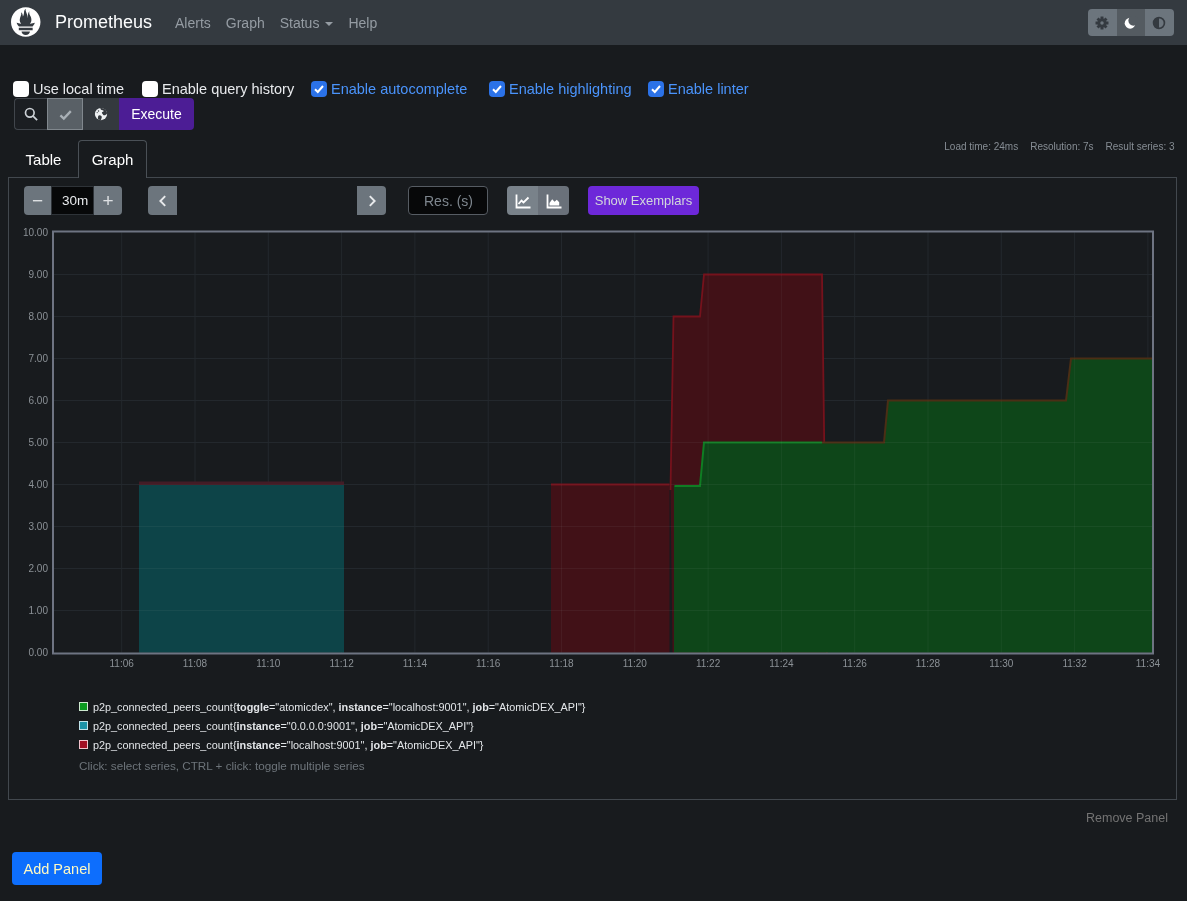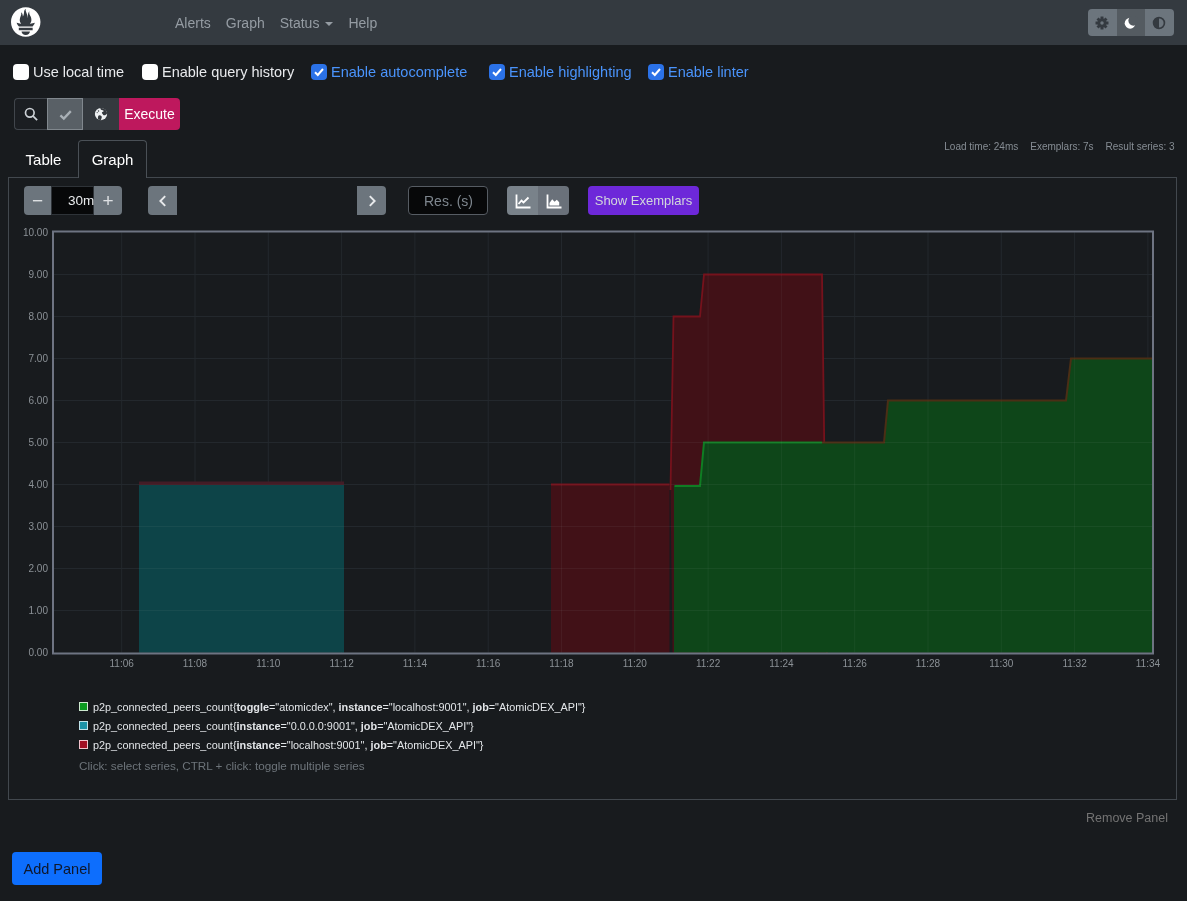--- a/index.html
+++ b/index.html
@@ -15,75 +15,76 @@
   .navlinks { left:167.5px; top:0; height:45px; display:flex; align-items:center; }
   .navlinks .nl { padding:0 7.5px; font-size:14px; color:#959ca3; }
   .caret { display:inline-block; margin-left:6px; vertical-align:2px; width:0; height:0; border-left:4px solid transparent; border-right:4px solid transparent; border-top:4.5px solid #959ca3; }
   .themegrp { left:1088px; top:9px; height:27px; display:flex; }
   .tbtn { width:28.5px; height:27px; background:#6c757d; display:flex; align-items:center; justify-content:center; }
   .tbtn.first { border-radius:4px 0 0 4px; }
   .tbtn.last { border-radius:0 4px 4px 0; }
   .tbtn.active { background:#545b61; }
 
   
-  .opt { top:63px; height:17px; display:flex; align-items:center; font-size:14.5px; color:#e8eaed;text-align:center; }
+  .opt { top:80px; height:17px; display:flex; align-items:center; font-size:14.5px; color:#e8eaed;text-align:center; }
   .cb { width:16px; height:16px; border-radius:4px; background:#fff; margin-right:4px; flex:0 0 16px; }
   .cb.on { background:#2b72e8; }
   .opt.blue { color:#4a94fc; }
 
   
   .queryrow { left:14px; top:98px; width:1160px; height:32px; display:flex; }
   .q-addon { width:33px; background:#1b1e22; border:1px solid #41464c; border-right:none; border-radius:4px 0 0 4px; display:flex; align-items:center; justify-content:center; }
   .q-input { flex:1; background:#0f1112; border:1px solid #41464c; display:flex; align-items:center; padding-left:12px; font-family:"Liberation Mono", monospace; font-size:13.5px; color:#dfe2e5; }
   .q-check { width:36px; background:#596066; border:1px solid #81888e; display:flex; align-items:center; justify-content:center; }
   .q-globe { width:36px; background:#34393e; display:flex; align-items:center; justify-content:center; }
-  .q-exec { width:61px; background:#be185d; border-radius:0 4px 4px 0; display:flex; align-items:center; justify-content:center; color:#fff; font-size:14px; }
+  .q-exec { width:75px; background:#4c1d95; border-radius:0 4px 4px 0; display:flex; align-items:center; justify-content:center; color:#fff; font-size:14px; }
 
   
   .stats { right:12.5px; top:141px; font-size:10px; color:#868d94; }
   .stats span { margin-left:12px; }
 
   
   .tab-table { left:8px; top:141px; width:71px; height:36px; display:flex; align-items:center; justify-content:center; color:#ffffff; font-size:15px; }
   .tab-graph { left:78px; top:140px; width:69px; height:38px; background:#181b1e; border:1px solid #4a5056; border-bottom:none; border-radius:4px 4px 0 0; display:flex; align-items:center; justify-content:center; color:#fff; font-size:15px; z-index:3; }
 
   
   .panel { left:8px; top:177px; width:1169px; height:623px; border:1px solid #42484e; }
 
   
   .ctl { top:186px; height:29px; }
   .btn-g { background:#6c757d; color:#dde0e3; display:flex; align-items:center; justify-content:center; }
   .inp-k { background:#070809; border:1px solid #2e3338; color:#e8eaec; display:flex; align-items:center; }
   .c-minus { left:24px; width:27px; border-radius:4px 0 0 4px; font-size:19px; font-weight:300; }
-  .c-dur { left:51px; width:43px; padding-left:16px; font-size:13.5px; }
+  .c-dur { left:51px; width:43px; padding-left:10px; font-size:13.5px; }
   .c-plus { left:94px; width:28px; border-radius:0 4px 4px 0; font-size:19px; font-weight:300; }
   .c-prev { left:148px; width:29px; border-radius:4px 0 0 4px; }
   .c-end { left:177px; width:180px; justify-content:center; color:#7a828a; font-size:14px; }
   .c-next { left:357px; width:29px; border-radius:0 4px 4px 0; }
   .c-res { left:408px; width:80px; padding-left:15px; color:#7e868e; font-size:14px; border-radius:4px; border:1px solid #565c63; }
   .c-line { left:507px; width:31px; background:#79828a; border-radius:4px 0 0 4px; }
   .c-area { left:538px; width:31px; background:#6a717a; border-radius:0 4px 4px 0; }
   .c-exem { left:588px; width:111px; background:#6d28d9; color:#d2d7db; font-size:13px; border-radius:4px; }
 
   
   .leg { left:79px; height:13px; display:flex; align-items:center; font-size:10.85px; color:#e2e5e8; }
   .sw { width:9px; height:9px; border:1.5px solid; margin-right:5px; flex:0 0 9px; box-sizing:border-box; }
   .leg b { font-weight:bold; }
   .hint { left:79px; top:759px; font-size:11.7px; color:#6d747a; }
   .removep { right:19px; top:811px; font-size:12.5px; color:#737373; }
-  .addpanel { left:12px; top:852px; width:90px; height:33px; background:#0d6efd; border-radius:4px; color:#0f172a; font-size:14.5px; display:flex; align-items:center; justify-content:center; }
+  .addpanel { left:12px; top:852px; width:90px; height:33px; background:#0d6efd; border-radius:4px; color:#fef9c3; font-size:14.5px; display:flex; align-items:center; justify-content:center; }
 </style>
 </head>
 <body>
 <div class="app">
 
   <div class="abs navbar"></div>
   <svg class="abs logo" viewBox="0 0 115.333 114.333">
     <path fill="#ffffff" d="M56.667,0.667C25.372,0.667,0,26.036,0,57.332c0,31.295,25.372,56.666,56.667,56.666s56.666-25.371,56.666-56.666C113.333,26.036,87.961,0.667,56.667,0.667z M56.667,106.722c-8.904,0-16.123-5.948-16.123-13.283H72.79C72.79,100.773,65.571,106.722,56.667,106.722z M83.297,89.04H30.034v-9.658h53.264V89.04z M83.106,74.411h-52.92c-0.176-0.203-0.356-0.403-0.526-0.609c-5.452-6.62-6.736-10.076-7.983-13.598c-0.021-0.116,6.611,1.355,11.314,2.413c0,0,2.42,0.56,5.958,1.205c-3.397-3.982-5.414-9.044-5.414-14.218c0-11.359,8.712-21.285,5.569-29.308c3.059,0.249,6.331,6.456,6.552,16.161c3.252-4.494,4.613-12.701,4.613-17.733c0-5.21,3.433-11.262,6.867-11.469c-3.061,5.045,0.793,9.37,4.219,20.099c1.285,4.03,1.121,10.812,2.113,15.113C63.797,33.534,65.333,20.5,71,16.167c-2.5,5.667,0.37,12.758,2.333,16.167c3.167,5.5,5.087,9.667,5.087,17.548c0,5.284-1.951,10.259-5.242,14.148c3.742-0.702,6.326-1.335,6.326-1.335l12.152-2.371C91.657,60.323,89.891,67.298,83.106,74.411z"></path>
   </svg>
+  <div class="abs brand">Prometheus</div>
   <div class="abs navlinks">
     <span class="nl">Alerts</span>
     <span class="nl">Graph</span>
     <span class="nl">Status<span class="caret"></span></span>
     <span class="nl">Help</span>
   </div>
   <div class="abs themegrp">
     <div class="tbtn first">
       <svg width="14" height="14" viewBox="0 0 16 16">
         <g fill="#343a40">
@@ -147,21 +148,21 @@
         <circle cx="8" cy="8" r="7" fill="#eef1f3"></circle>
         <path d="M7.0 1.2 Q10.8 0.6 13.2 3.0 Q15.2 5.2 14.8 8.0 L12.6 9.4 Q11.4 9.8 10.6 9.0 L9.2 7.2 Q8.6 6.2 9.6 5.6 L10.8 5.2 Q11.4 4.6 10.6 4.0 L9.0 3.4 Q7.6 3.2 7.6 2.2 Z" fill="#34393e"></path>
         <path d="M5.4 9.6 Q7.2 9.2 8.4 10.4 Q9.4 11.6 8.6 12.8 Q7.8 14.2 8.2 14.9 Q6.0 15.0 4.4 13.6 Q4.4 12.4 4.6 11.2 Q4.8 10.0 5.4 9.6 Z" fill="#34393e"></path>
         <circle cx="5.2" cy="4.6" r="0.8" fill="#34393e"></circle>
         <circle cx="3.6" cy="6.4" r="0.6" fill="#34393e"></circle>
       </svg>
     </div>
     <div class="q-exec">Execute</div>
   </div>
 
-  <div class="abs stats">Load time: 24ms<span>Exemplars: 7s</span><span>Result series: 3</span></div>
+  <div class="abs stats">Load time: 24ms<span>Resolution: 7s</span><span>Result series: 3</span></div>
 
   <div class="abs tab-table">Table</div>
   <div class="abs tab-graph">Graph</div>
 
   <div class="abs panel"></div>
 
   <div class="abs ctl btn-g c-minus">−</div>
   <div class="abs ctl inp-k c-dur">30m</div>
   <div class="abs ctl btn-g c-plus">+</div>
   <div class="abs ctl btn-g c-prev">

